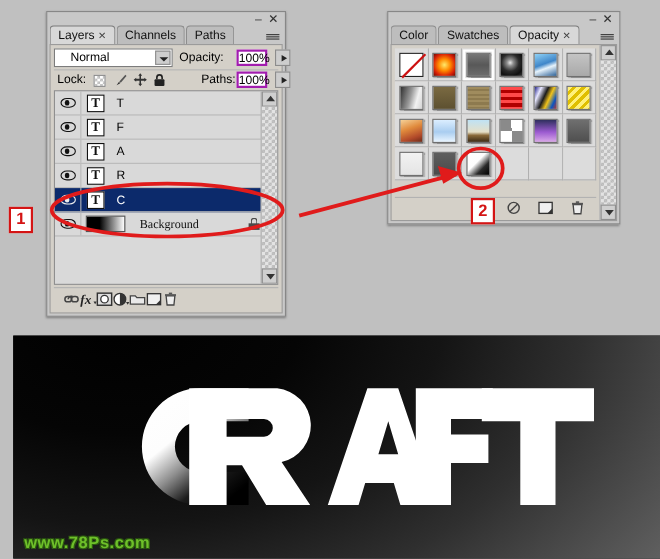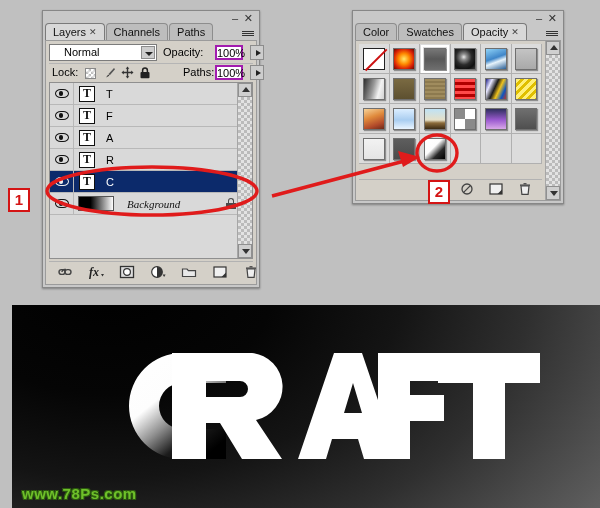--- a/index.html
+++ b/index.html
@@ -61,38 +61,38 @@
   .layerrow { position:relative; height:22px; border-bottom:1px solid #b8b8b8; display:flex; align-items:center; }
   .layerrow.sel { background:#0c2a6b; color:#fff; }
   .eyecell { width:24px; height:21px; border-right:1px solid #b8b8b8; display:flex; align-items:center; justify-content:center; }
   .eye { width:14px; height:9px; position:relative; }
   .eye:before{ content:""; position:absolute; inset:0; border:1.4px solid #111; border-radius:50%/60%; }
   .eye:after{ content:""; position:absolute; left:4.6px; top:2.2px; width:4.4px; height:4.4px; background:#111; border-radius:50%; }
   .thumbcell { width:26px; display:flex; align-items:center; justify-content:center; }
   .tthumb { width:16px; height:16px; border:1.5px solid #111; background:#fff; color:#111; font-family:"Liberation Serif", serif; font-size:12px; font-weight:bold; line-height:13px; text-align:center; }
   .gradthumb { width:36px; height:15px; border:1px solid #555; background:linear-gradient(90deg,#000 0%,#000 34%,#fff 100%); }
   .lname { font-size:11px; margin-left:6px; }
-  .bgname { font-family:"Liberation Serif", serif; font-style:italic; font-size:11px; margin-left:9px; color:#111; }
+  .bgname { font-family:"Liberation Serif", serif; font-size:11px; margin-left:9px; color:#111; }
   .locksm { position:absolute; right:16px; top:5px; width:10px; height:11px; }
   .locksm .bd{ position:absolute; left:0; bottom:0; width:10px; height:6px; background:#4a4a4a; }
   .locksm .sh{ position:absolute; left:2.2px; top:0; width:5.6px; height:6px; border:1.5px solid #4a4a4a; border-bottom:none; border-radius:3px 3px 0 0; }
 
   .scrollbar { position:absolute; right:0; top:0; bottom:0; width:15px; background:#d3d3d3; border-left:1px solid #a6a6a6; }
   .sb-btn { position:absolute; left:0; width:14px; height:14px; background:#cfcfcf; border:1px solid #909090; }
   .sb-btn.up{ top:0; } .sb-btn.dn{ bottom:0; }
   .sb-btn:after{ content:""; position:absolute; left:3px; border-left:4px solid transparent; border-right:4px solid transparent; }
   .sb-btn.up:after{ top:3px; border-bottom:5px solid #333; }
   .sb-btn.dn:after{ bottom:3px; border-top:5px solid #333; }
   .sb-track { position:absolute; left:0; right:0; top:14px; bottom:14px;
       background-image:
         linear-gradient(45deg,#bbb 25%,transparent 25%,transparent 75%,#bbb 75%),
         linear-gradient(45deg,#bbb 25%,transparent 25%,transparent 75%,#bbb 75%);
       background-size:6px 6px; background-position:0 0,3px 3px; background-color:#e3e3e3; }
 
-  .bottombar { position:absolute; left:3px; right:3px; bottom:3px; height:20px; border-top:1px solid #b2b2b2; display:flex; align-items:center; gap:16px; padding-left:8px; }
+  .bottombar { position:absolute; left:3px; right:3px; bottom:3px; height:20px; border-top:1px solid #b2b2b2; display:flex; align-items:center; gap:0; padding-left:8px; }
   .bico { width:15px; height:14px; position:relative; cursor:default; }
 
   
   #styles-panel { left:352px; top:10px; width:212px; height:194px; }
   .stylegrid { position:absolute; left:3px; right:18px; top:3px; display:grid; grid-template-columns:repeat(6,1fr); }
   .scell { height:30px; border-right:1px solid #b0b0b0; border-bottom:1px solid #b0b0b0; display:flex; align-items:center; justify-content:center; background:#dcdcdc; }
   .sw { width:22px; height:22px; border:1px solid #6f6f6f; }
   .sw.none { background:#fff; position:relative; border:1px solid #222; }
   .sw.none:after { content:""; position:absolute; left:-3px; top:10px; width:30px; height:1.6px; background:#cc1111; transform:rotate(-45deg); }
   .sw.selring { outline:2px solid #fff; outline-offset:1px; }

